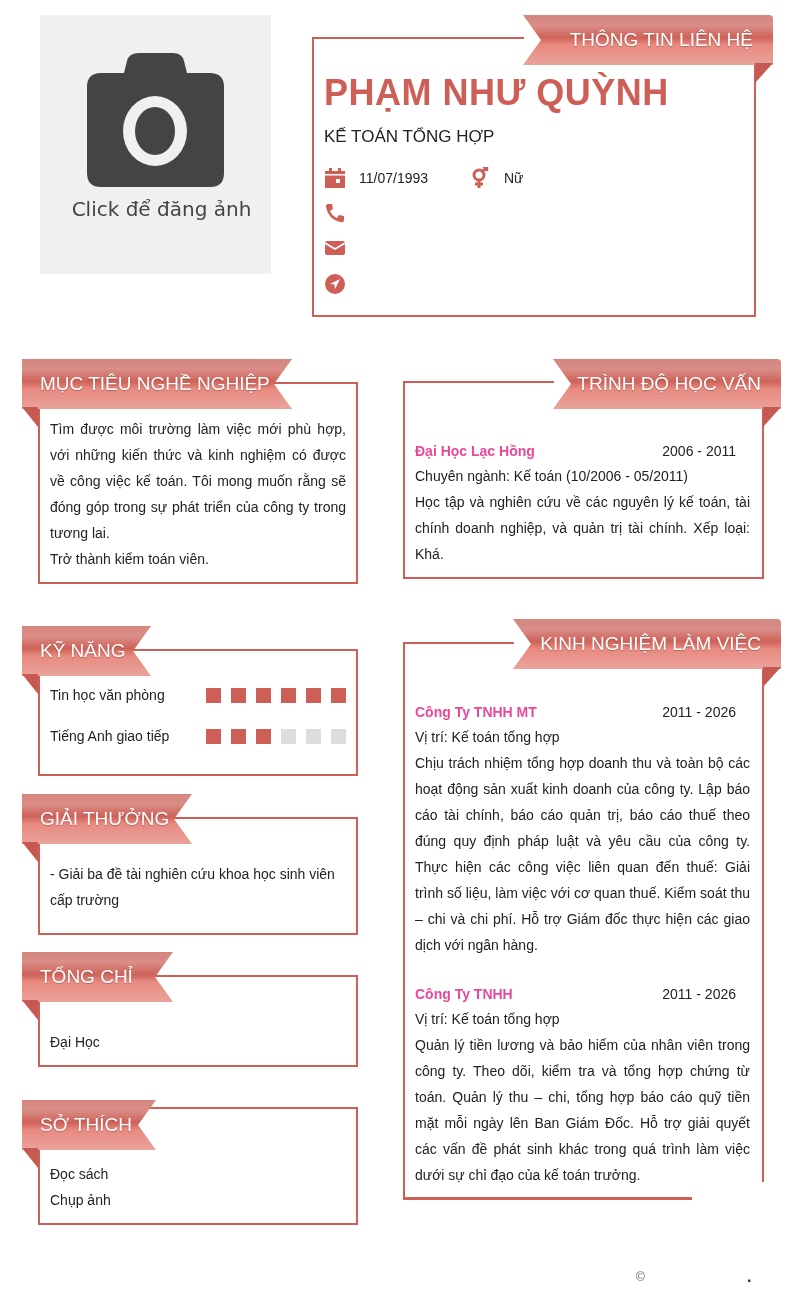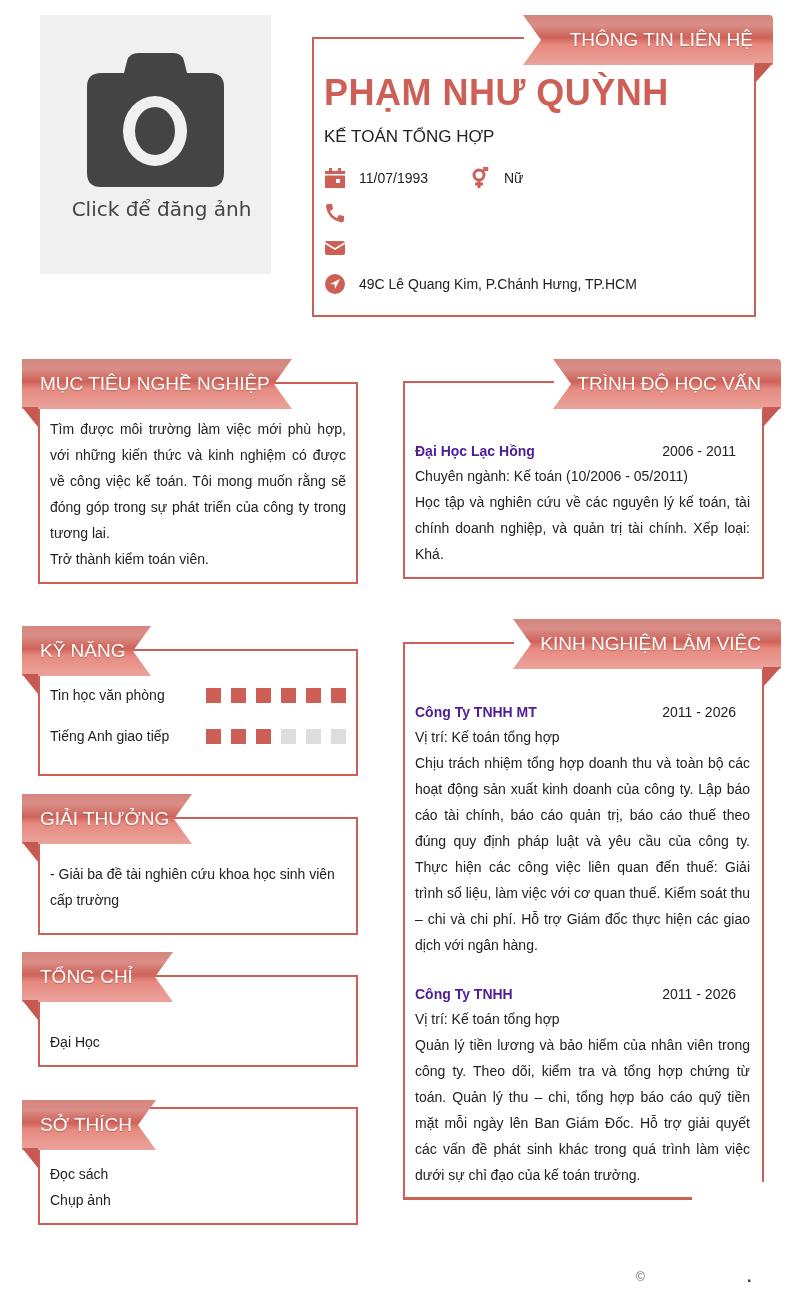--- a/index.html
+++ b/index.html
@@ -32,21 +32,21 @@
   .ribbon.right .fold2 { position: absolute; right: 0; top: 48px; width: 18px; height: 20px; background: #c65a52; clip-path: polygon(0 0, 100% 0, 0 100%); }
 
   
   .name { left: 324px; top: 72px; font-size: 36px; font-weight: bold; color: #cd5f57; letter-spacing: 0.5px; }
   .jobtitle { left: 324px; top: 127px; font-size: 17px; color: #222; }
   .info-row { position: absolute; display: flex; align-items: center; font-size: 14px; color: #222; }
   .info-row .ic { width: 22px; height: 22px; margin-right: 13px; display: flex; align-items: center; justify-content: center; }
   .ic svg { display: block; }
 
   .body-text { font-size: 14px; line-height: 26px; color: #222; text-align: justify; }
-  .hl { color: #4c1d95; font-weight: bold; font-size: 14px; }
+  .hl { color: #ec4899; font-weight: bold; font-size: 14px; }
 
   .skill-row { position: absolute; left: 50px; display: flex; align-items: center; width: 300px; font-size: 14px; }
   .skill-row .lbl { width: 156px; }
   .dots { display: flex; gap: 10px; }
   .dot { width: 15px; height: 15px; background: #dddddd; }
   .dot.on { background: #cd5f57; }
 
   .entry-head { position: absolute; display: flex; justify-content: space-between; font-size: 14px; }
   .footer-c { left: 636px; top: 1270px; font-size: 12px; color: #666; }
   .footer-dot { left: 747px; top: 1268px; font-size: 16px; font-weight: bold; color: #333; }
@@ -112,21 +112,20 @@
   </span>
   <span></span>
 </div>
 <div class="info-row" style="left:324px; top:273px;">
   <span class="ic">
     <svg width="20" height="20" viewBox="0 0 20 20">
         <circle cx="10" cy="10" r="10" fill="#cd5f57"></circle>
         <path d="M5 10 L15 5 L10 15 L9.5 10.5 Z" fill="#fff"></path>
       </svg>
   </span>
-  <span>49C Lê Quang Kim, P.Chánh Hưng, TP.HCM</span>
 </div>
 
 <div class="box" style="left:38px; top:382px; width:320px; height:202px;"></div>
 <div class="ribbon left" style="left:22px; top:359px; width:270px;">
   <div class="band"></div>
   <span class="txt">MỤC TIÊU NGHỀ NGHIỆP</span>
   <div class="fold2"></div>
 </div>
 <div class="abs body-text" style="left:50px; top:416px; width:296px;">
   <div>Tìm được môi trường làm việc mới phù hợp, với những kiến thức và kinh nghiệm có được về công việc kế toán. Tôi mong muốn rằng sẽ đóng góp trong sự phát triển của công ty trong tương lai.</div>

